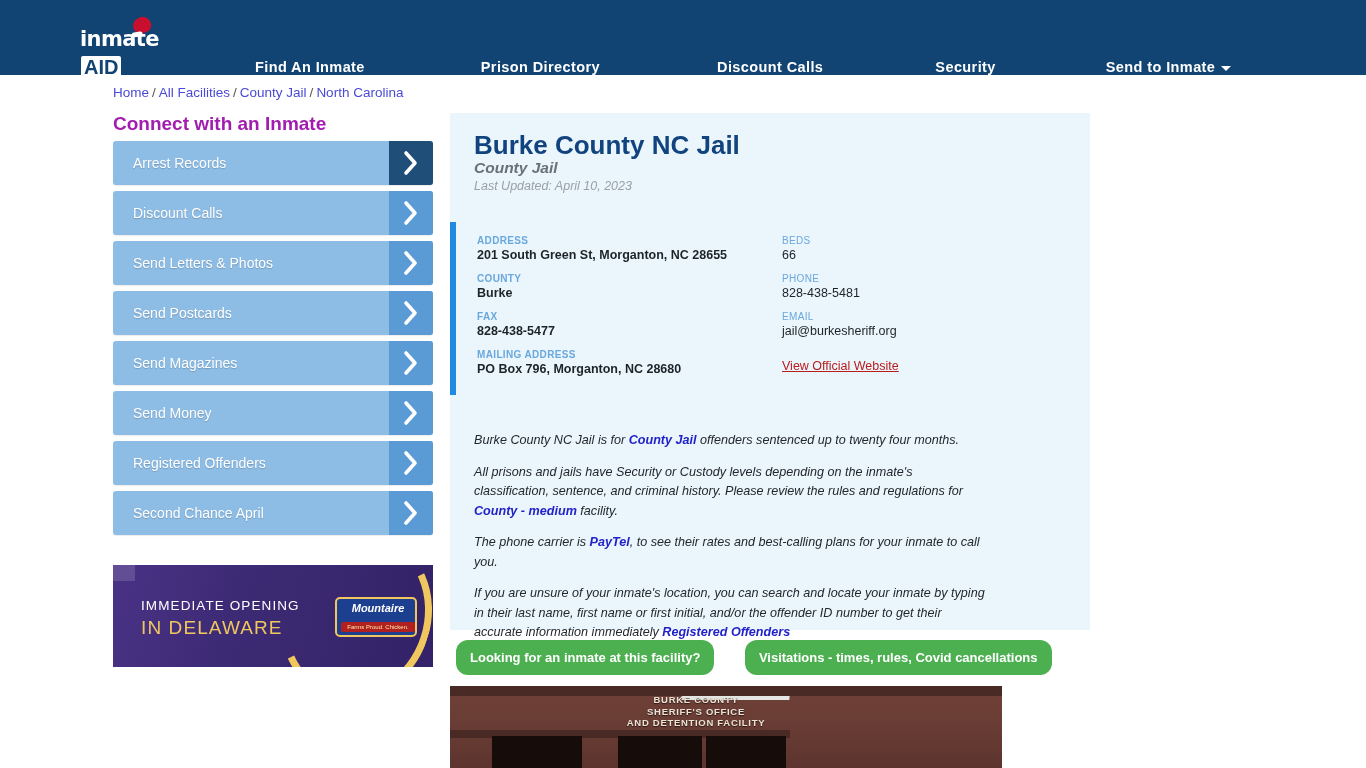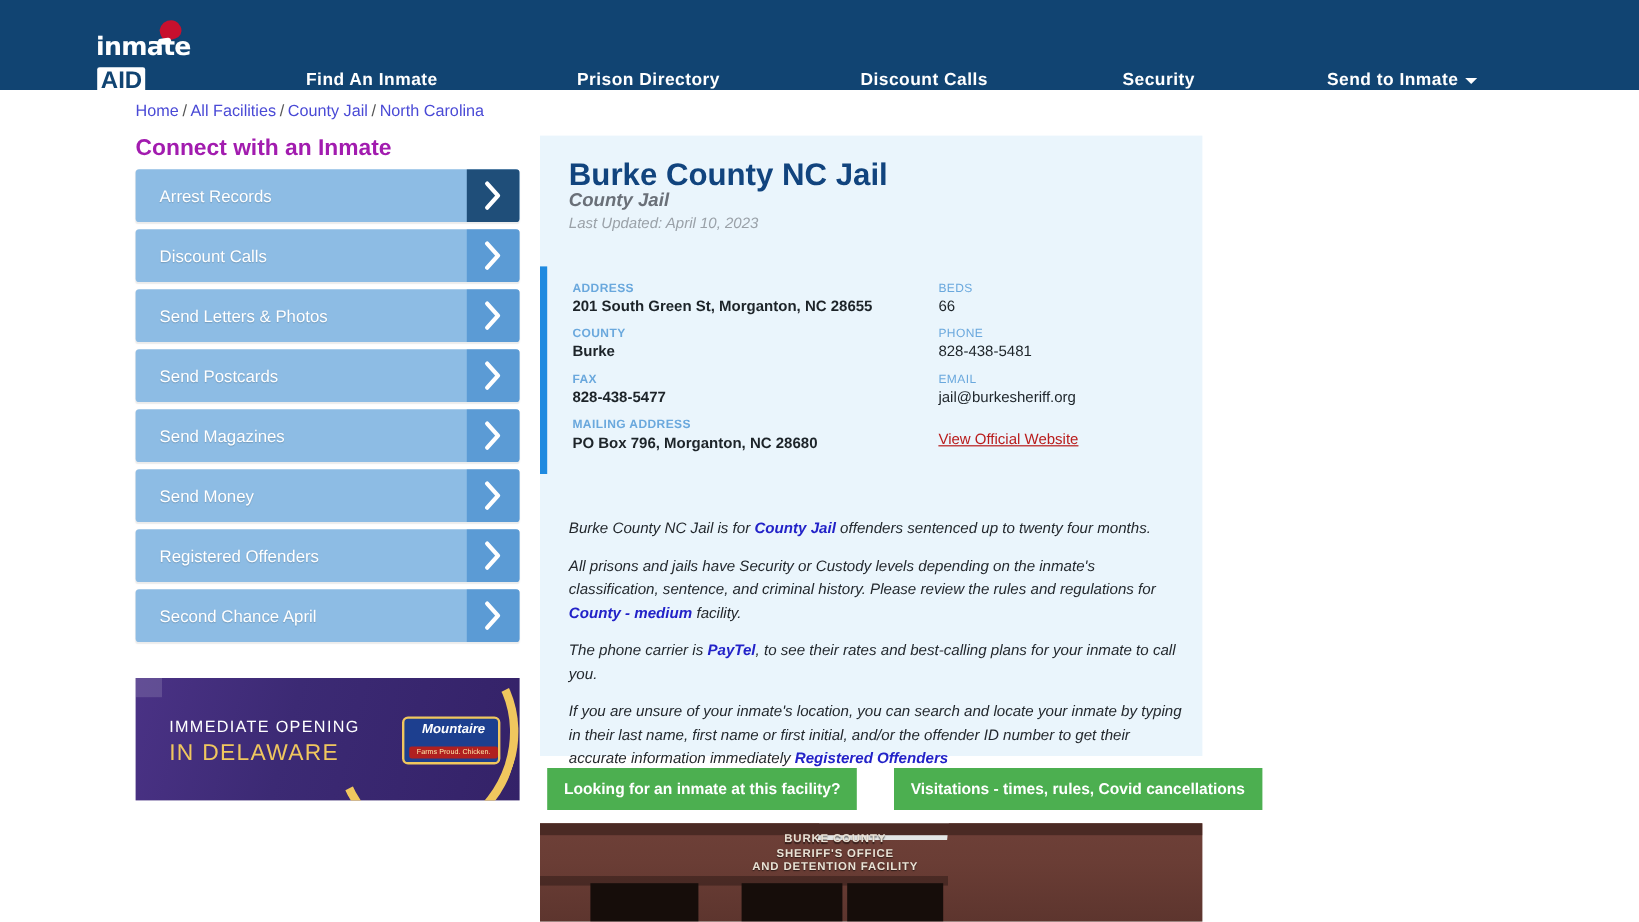--- a/index.html
+++ b/index.html
@@ -150,21 +150,21 @@
   }
   .ad-logo-bot {
     position: absolute; left: 4px; bottom: 3px; width: 74px; height: 10px;
     background: #b02020; border-radius: 2px;
     color: #ffe9a8; font-size: 6px; text-align: center; line-height: 10px;
   }
 
   
   .panel {
     position: absolute; left: 450px; top: 113px;
-    width: 552px; height: 517px;
+    width: 640px; height: 517px;
     background: #eaf5fc;
   }
   .panel-title {
     position: absolute; left: 24px; top: 17px;
     font-size: 26px; font-weight: bold; color: #11447e;
   }
   .panel-sub {
     position: absolute; left: 24px; top: 46px;
     font-size: 15.5px; font-weight: bold; font-style: italic; color: #6a7078;
   }
@@ -209,21 +209,21 @@
     color: #2222c8; font-weight: bold; font-style: italic;
     cursor: pointer;
   }
 
   
   .btn-row { position: absolute; left: 456px; top: 640px; }
   .btn {
     display: inline-block; height: 35px; line-height: 35px;
     background: #4caf50; color: #ffffff;
     font-size: 13px; font-weight: bold;
-    border-radius: 0; padding: 0 14px;
+    border-radius: 12px; padding: 0 14px;
     cursor: pointer; white-space: nowrap;
   }
   .btn.b2 { margin-left: 26px; }
 
   
   .photo {
     position: absolute; left: 450px; top: 686px;
     width: 552px; height: 82px;
     background: linear-gradient(180deg,#6e4038 0%, #6a3d35 40%, #5d352e 100%);
     overflow: hidden;

